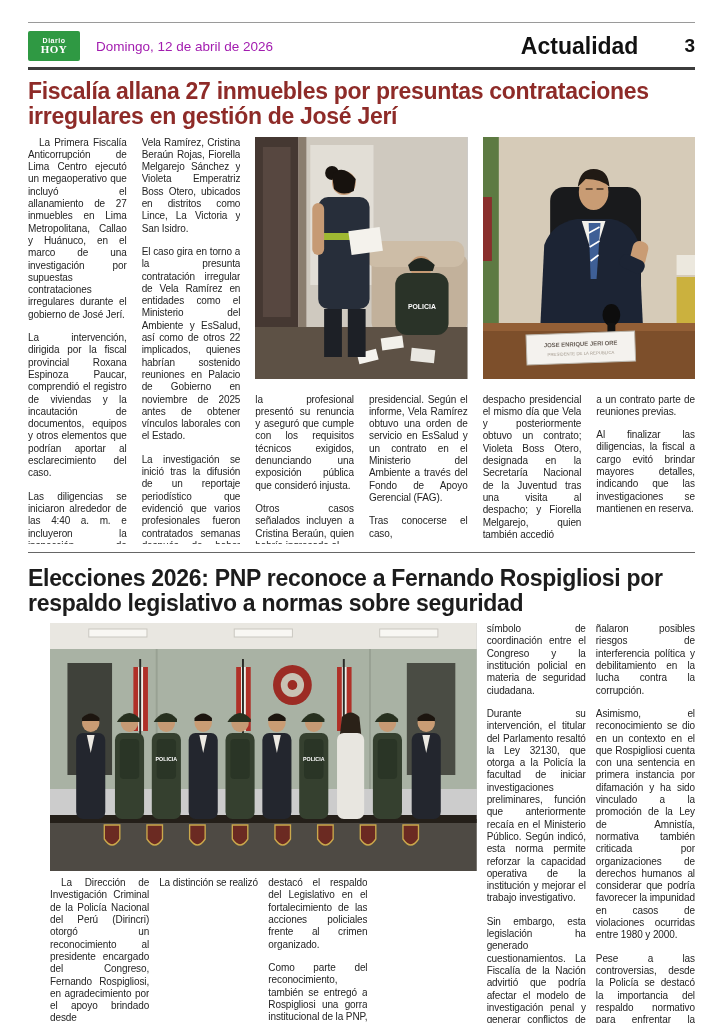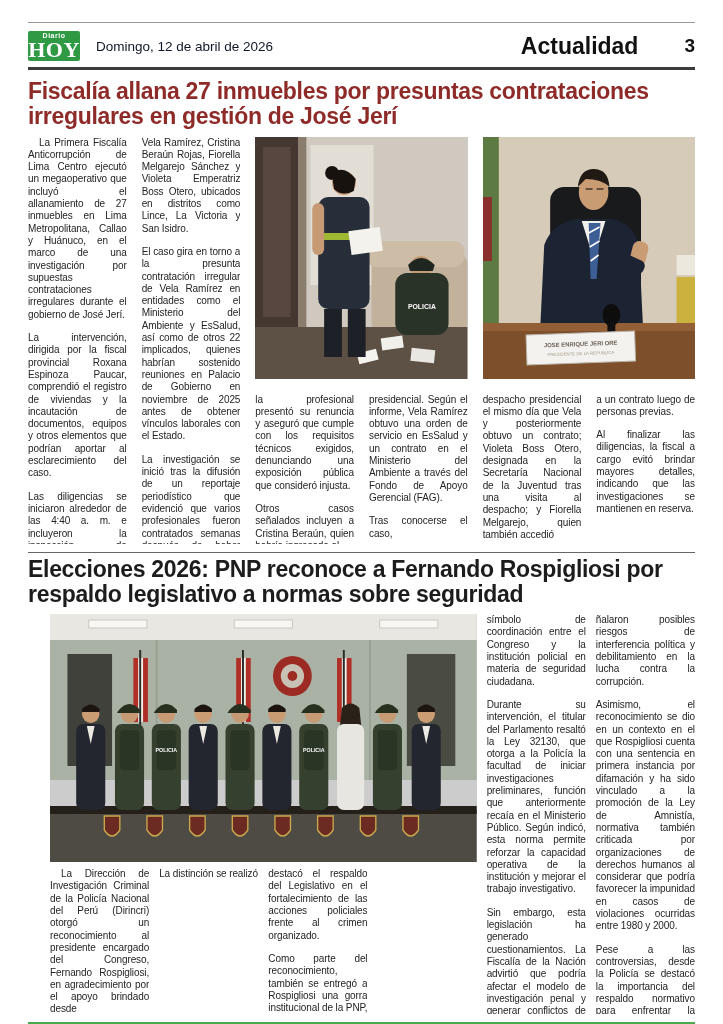--- a/index.html
+++ b/index.html
@@ -10,29 +10,29 @@
   }
   *{box-sizing:border-box;margin:0;padding:0;}
   html,body{width:723px;height:1024px;background:#ffffff;overflow:hidden;}
   body{font-family:"Liberation Sans","DejaVu Sans",sans-serif;color:#1e1e1e;}
   .page{width:723px;height:1024px;padding:22px 28px 0 28px;}
   .topline{border-top:1.5px solid #9a9a9a;margin-bottom:7px;}
   header.masthead{display:flex;align-items:center;height:32px;}
   .logo{background:var(--brand-green);color:#fff;width:52px;height:30px;border-radius:2px;
         display:flex;flex-direction:column;align-items:center;justify-content:center;line-height:1;}
   .logo .lt{font-size:7px;font-weight:bold;letter-spacing:.5px;}
-  .logo .lm{font-family:"Liberation Serif","DejaVu Serif",serif;font-weight:bold;font-size:22px;letter-spacing:.5px;}
-  .date{font-size:13.5px;margin-left:16px;color:#0f172a;}
+  .logo .lm{font-family:"Liberation Serif","DejaVu Serif",serif;font-weight:bold;font-size:11px;letter-spacing:.5px;}
+  .date{font-size:13.5px;margin-left:16px;color:#a21caf;}
   .spacer{flex:1;}
   .section{font-size:23px;font-weight:bold;color:#111;}
   .pagenum{font-size:19px;font-weight:bold;margin-left:46px;color:#111;}
   .header-rule{border-bottom:3px solid var(--rule-dark);margin-top:5px;}
   h1{ text-align:left;font-weight:bold;letter-spacing:-.3px;line-height:1.1;}
   .h-red{color:var(--headline-red);font-size:23px;margin-top:9px;}
-  .h-dark{color:#1c1c1c;font-size:23px;margin-top:4px;}
+  .h-dark{color:#1c1c1c;font-size:23px;margin-top:13px;}
   .grid1{display:grid;grid-template-columns:repeat(6,1fr);grid-template-rows:242px 150px;
          column-gap:10px;row-gap:6px;margin-top:7px;gap:15px;}
   .grid2{display:grid;grid-template-columns:repeat(6,1fr);grid-template-rows:248px 146px;
          column-gap:10px;row-gap:6px;margin-top:7px;padding-left:22px;}
   .col{font-size:10px;line-height:1.23;text-align:justify;letter-spacing:-.1px;
        overflow:hidden;hyphens:auto;-webkit-hyphens:auto;color:#242424;}
   .col p{margin:0 0 11px 0;}
   .indent-first p:first-child{text-indent:11px;}
   .span2{grid-row:1 / 3;}
   .ph{overflow:hidden;background:#ccc;}
@@ -144,21 +144,21 @@
           <p>Otros casos señalados incluyen a Cristina Beraún, quien habría ingresado al</p>
         </div>
       <div class="col">
           <p>presidencial. Según el informe, Vela Ramírez obtuvo una orden de servicio en EsSalud y un contrato en el Ministerio del Ambiente a través del Fondo de Apoyo Gerencial (FAG).</p>
           <p>Tras conocerse el caso,</p>
         </div>
       <div class="col">
           <p>despacho presidencial el mismo día que Vela y posteriormente obtuvo un contrato; Violeta Boss Otero, designada en la Secretaría Nacional de la Juventud tras una visita al despacho; y Fiorella Melgarejo, quien también accedió</p>
         </div>
       <div class="col">
-          <p>a un contrato luego de personas previas.</p>
+          <p>a un contrato parte de reuniones previas.</p>
           <p>Al finalizar las diligencias, la fiscal a cargo evitó brindar mayores detalles, indicando que las investigaciones se mantienen en reserva.</p>
         </div>
     </div>
   </section>
 
   <div class="divider"></div>
 
   <section>
     <h1 class="h-dark">Elecciones 2026: PNP reconoce a Fernando Rospigliosi por respaldo legislativo a normas sobre seguridad</h1>
     <div class="grid2">

